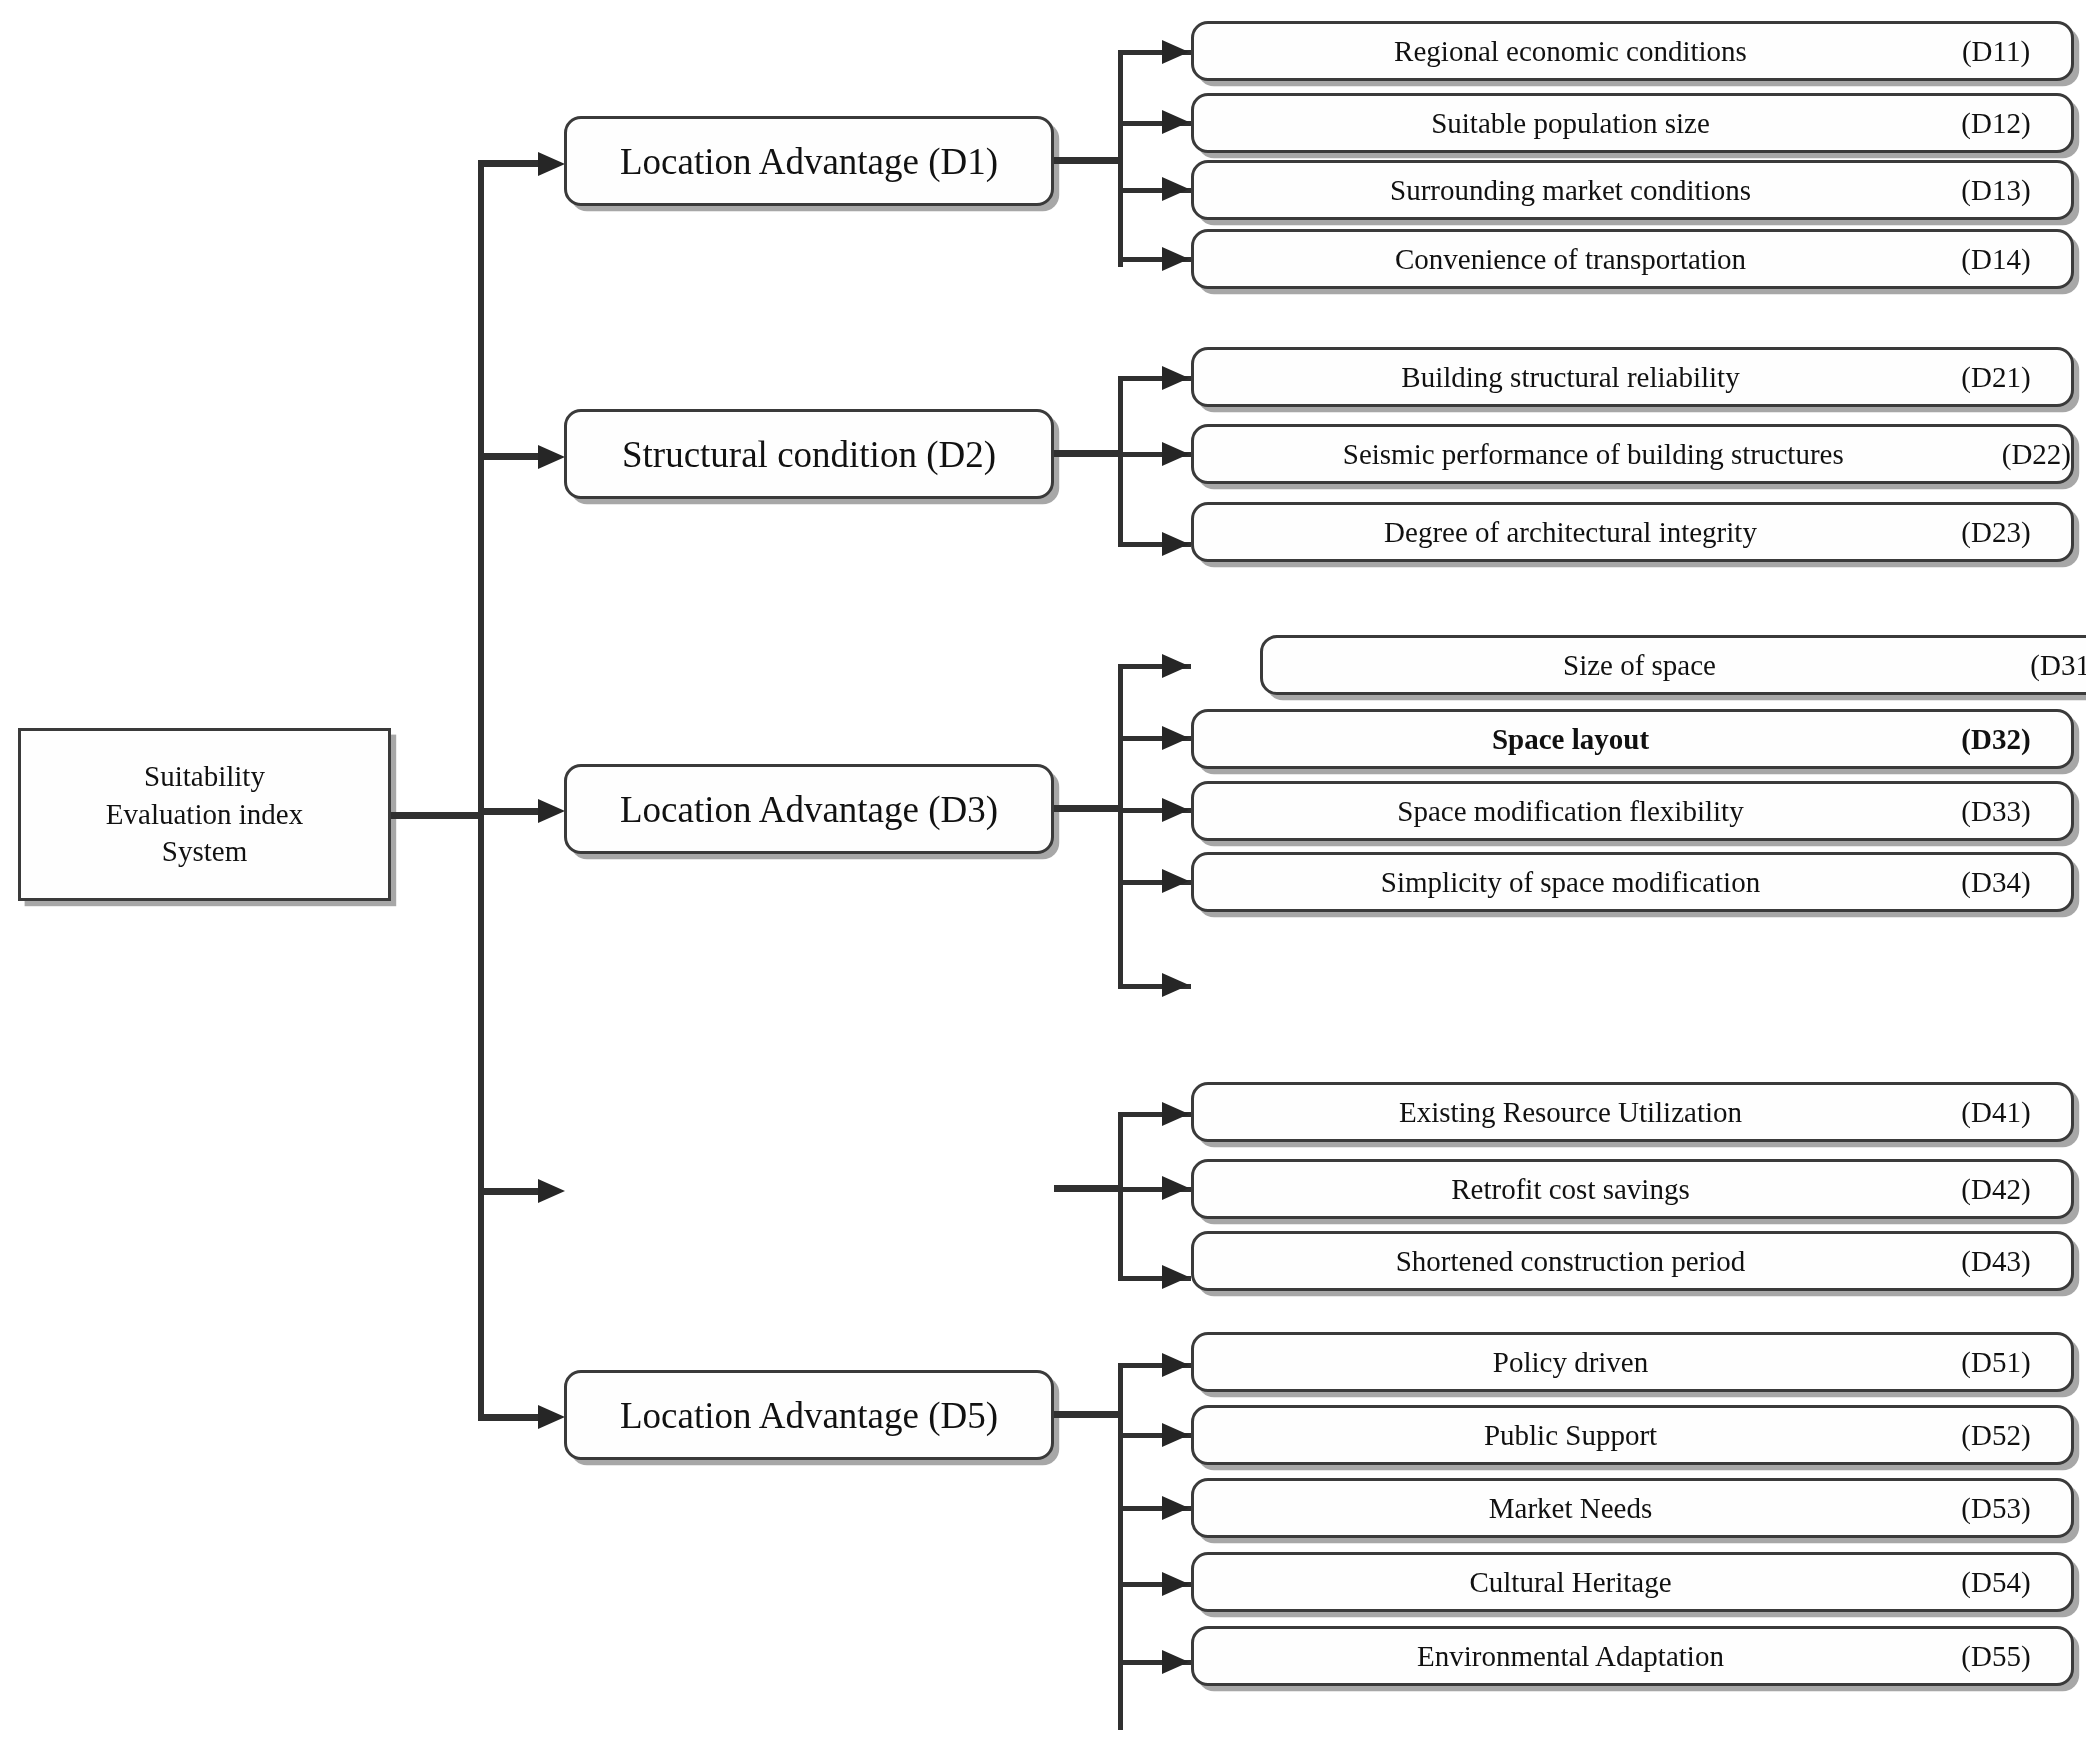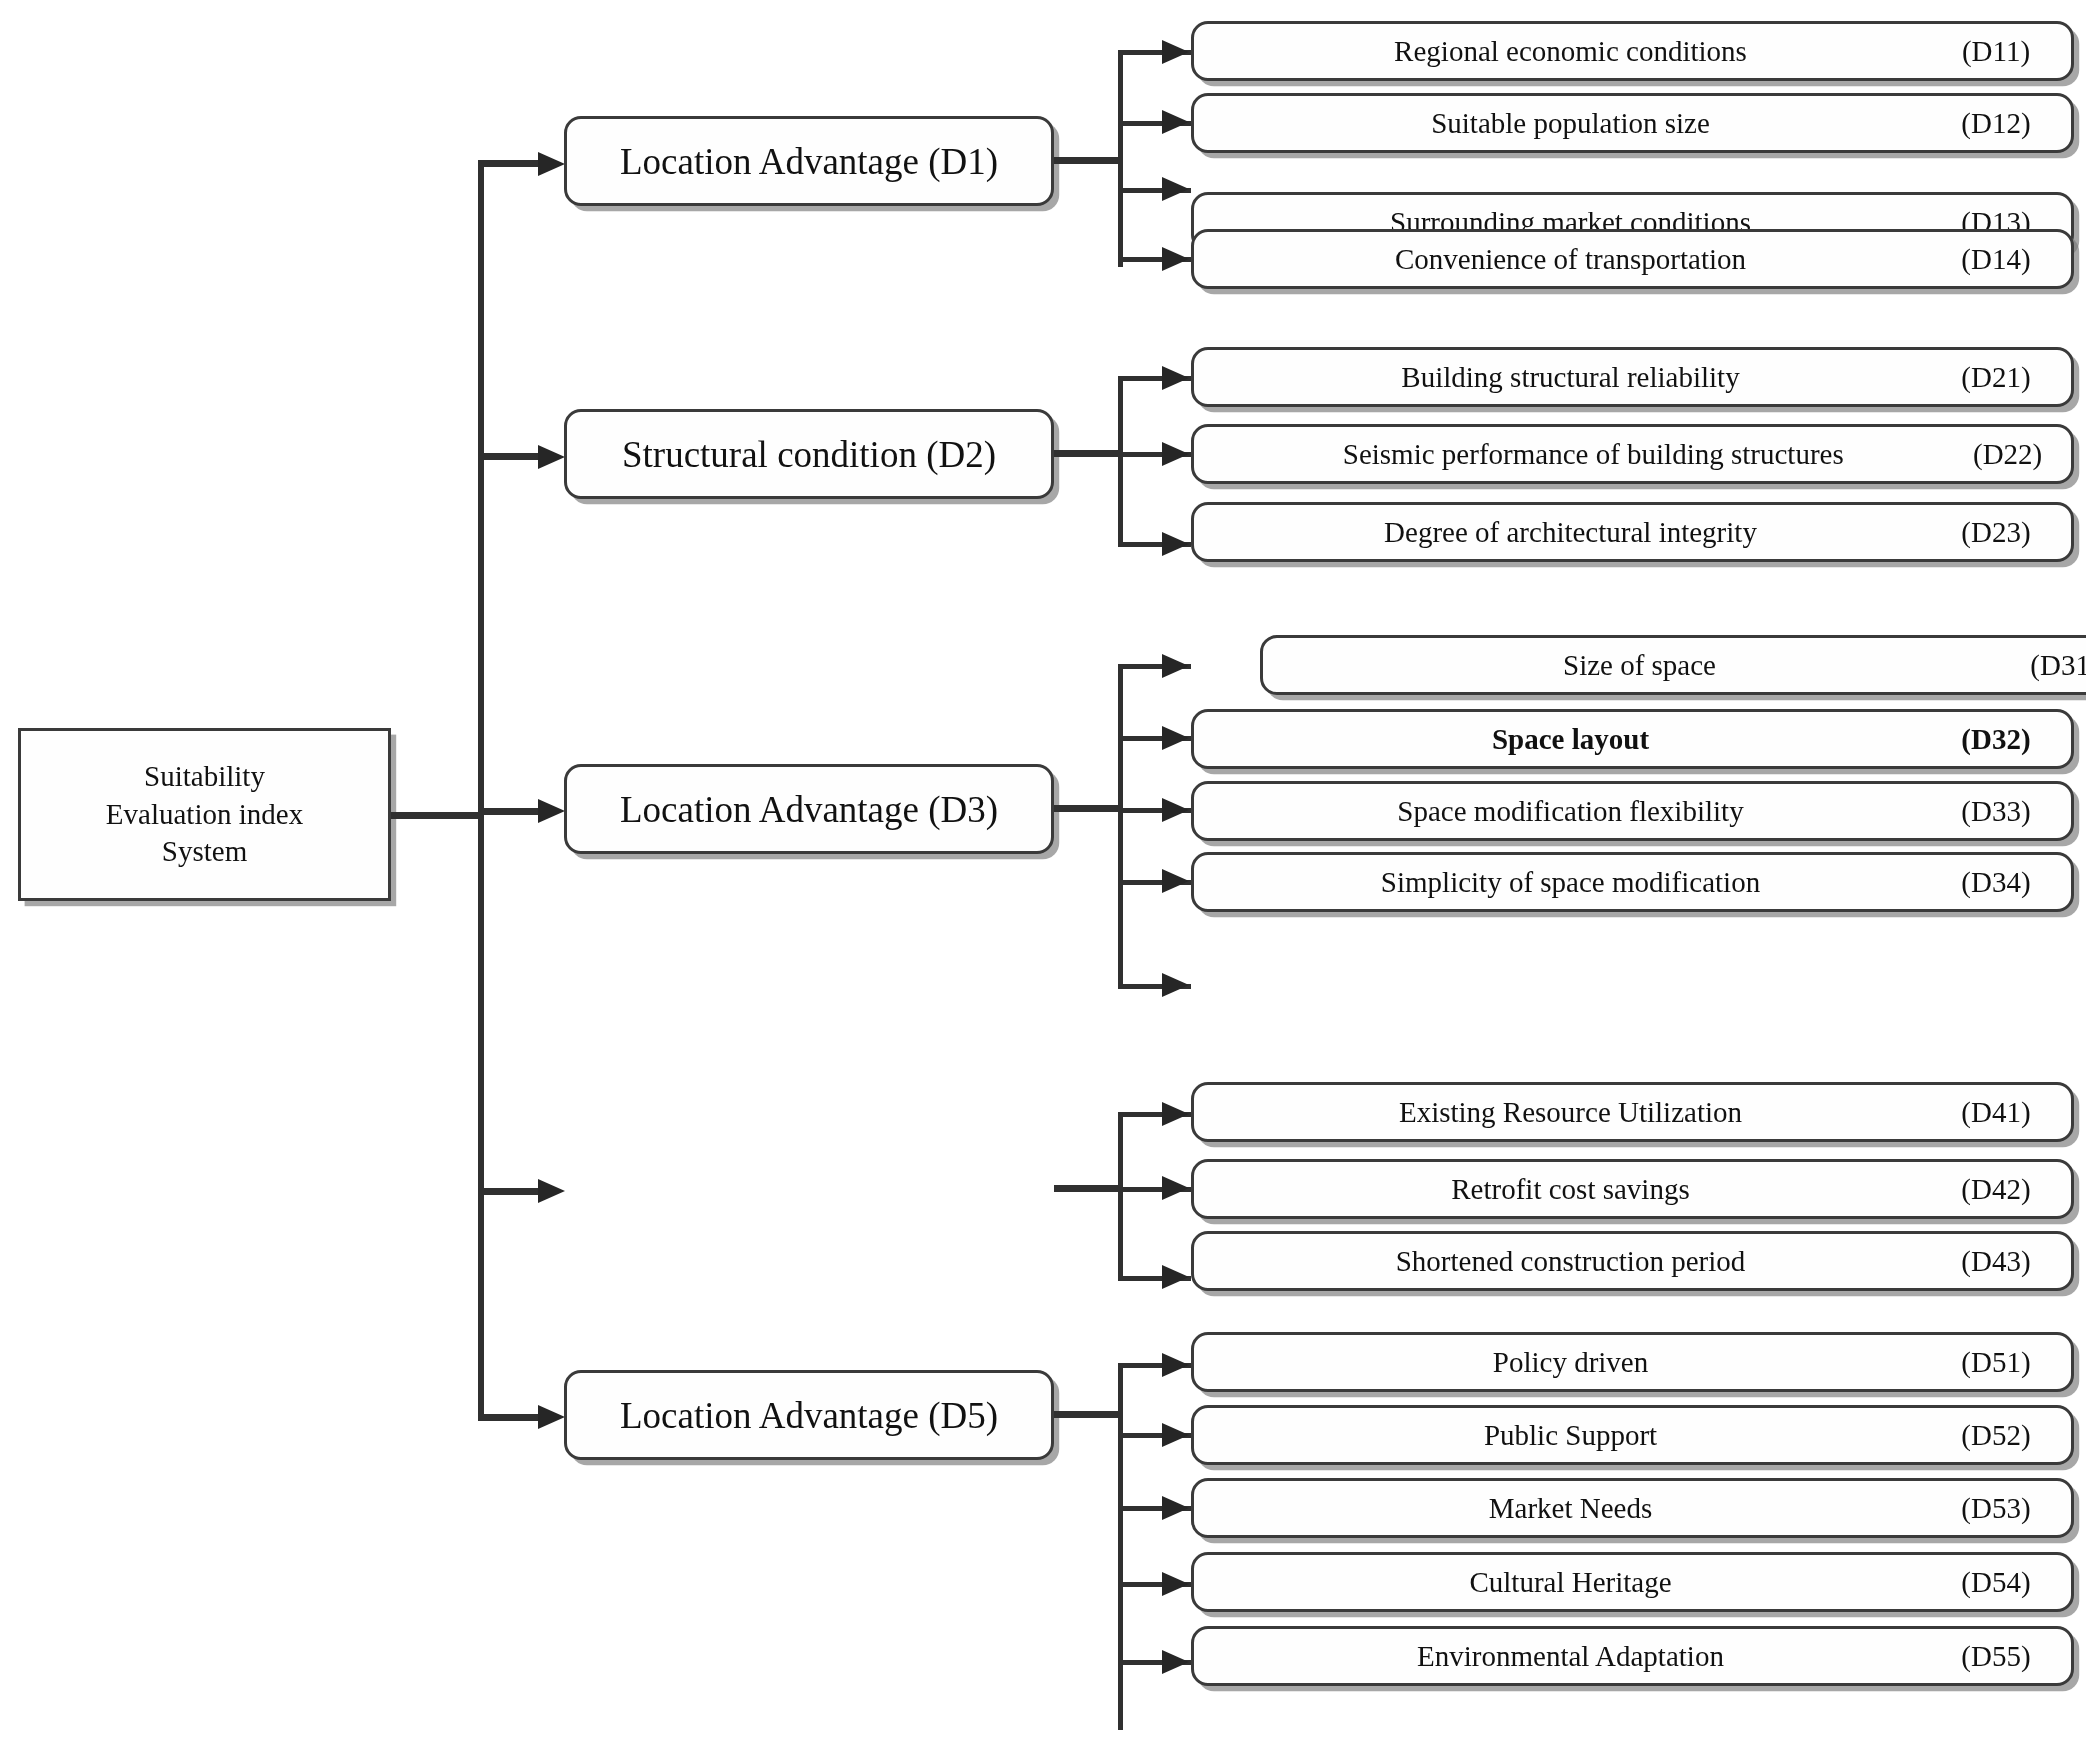--- a/index.html
+++ b/index.html
@@ -55,21 +55,21 @@
     white-space:nowrap;
   }
   .leaf .leaf-code{
     flex:0 0 auto;
     width:150px;
     text-align:center;
     white-space:nowrap;
   }
   
   .leaf.tight .leaf-text{padding-left:19.5px;padding-right:0;text-align:center;}
-  .leaf.tight .leaf-code{width:98px;text-align:left;}
+  .leaf.tight .leaf-code{width:98px;text-align:right;}
 
   
   .vline{
     position:absolute;
     background:#303030;
     width:4.6px;
   }
   .hline{
     position:absolute;
     background:#303030;
@@ -152,21 +152,21 @@
 
   <div class="hline" style="left:1118px; top:121px; width:73px;"></div>
   <div class="arrow" style="left:1162px; top:110px;"></div>
   <div class="node leaf" style="left:1191px; top:93px; width:883px; height:60px;">
     <span class="leaf-text">Suitable population size</span>
     <span class="leaf-code">(D12)</span>
   </div>
 
   <div class="hline" style="left:1118px; top:188px; width:73px;"></div>
   <div class="arrow" style="left:1162px; top:177px;"></div>
-  <div class="node leaf" style="left:1191px; top:160px; width:883px; height:60px;margin-top:32px;">
+  <div class="node leaf" style="left:1191px; top:160px; width:883px; height:60px;">
     <span class="leaf-text">Surrounding market conditions</span>
     <span class="leaf-code">(D13)</span>
   </div>
 
   <div class="hline" style="left:1118px; top:257px; width:73px;"></div>
   <div class="arrow" style="left:1162px; top:247px;"></div>
   <div class="node leaf" style="left:1191px; top:229px; width:883px; height:60px;">
     <span class="leaf-text">Convenience of transportation</span>
     <span class="leaf-code">(D14)</span>
   </div>

